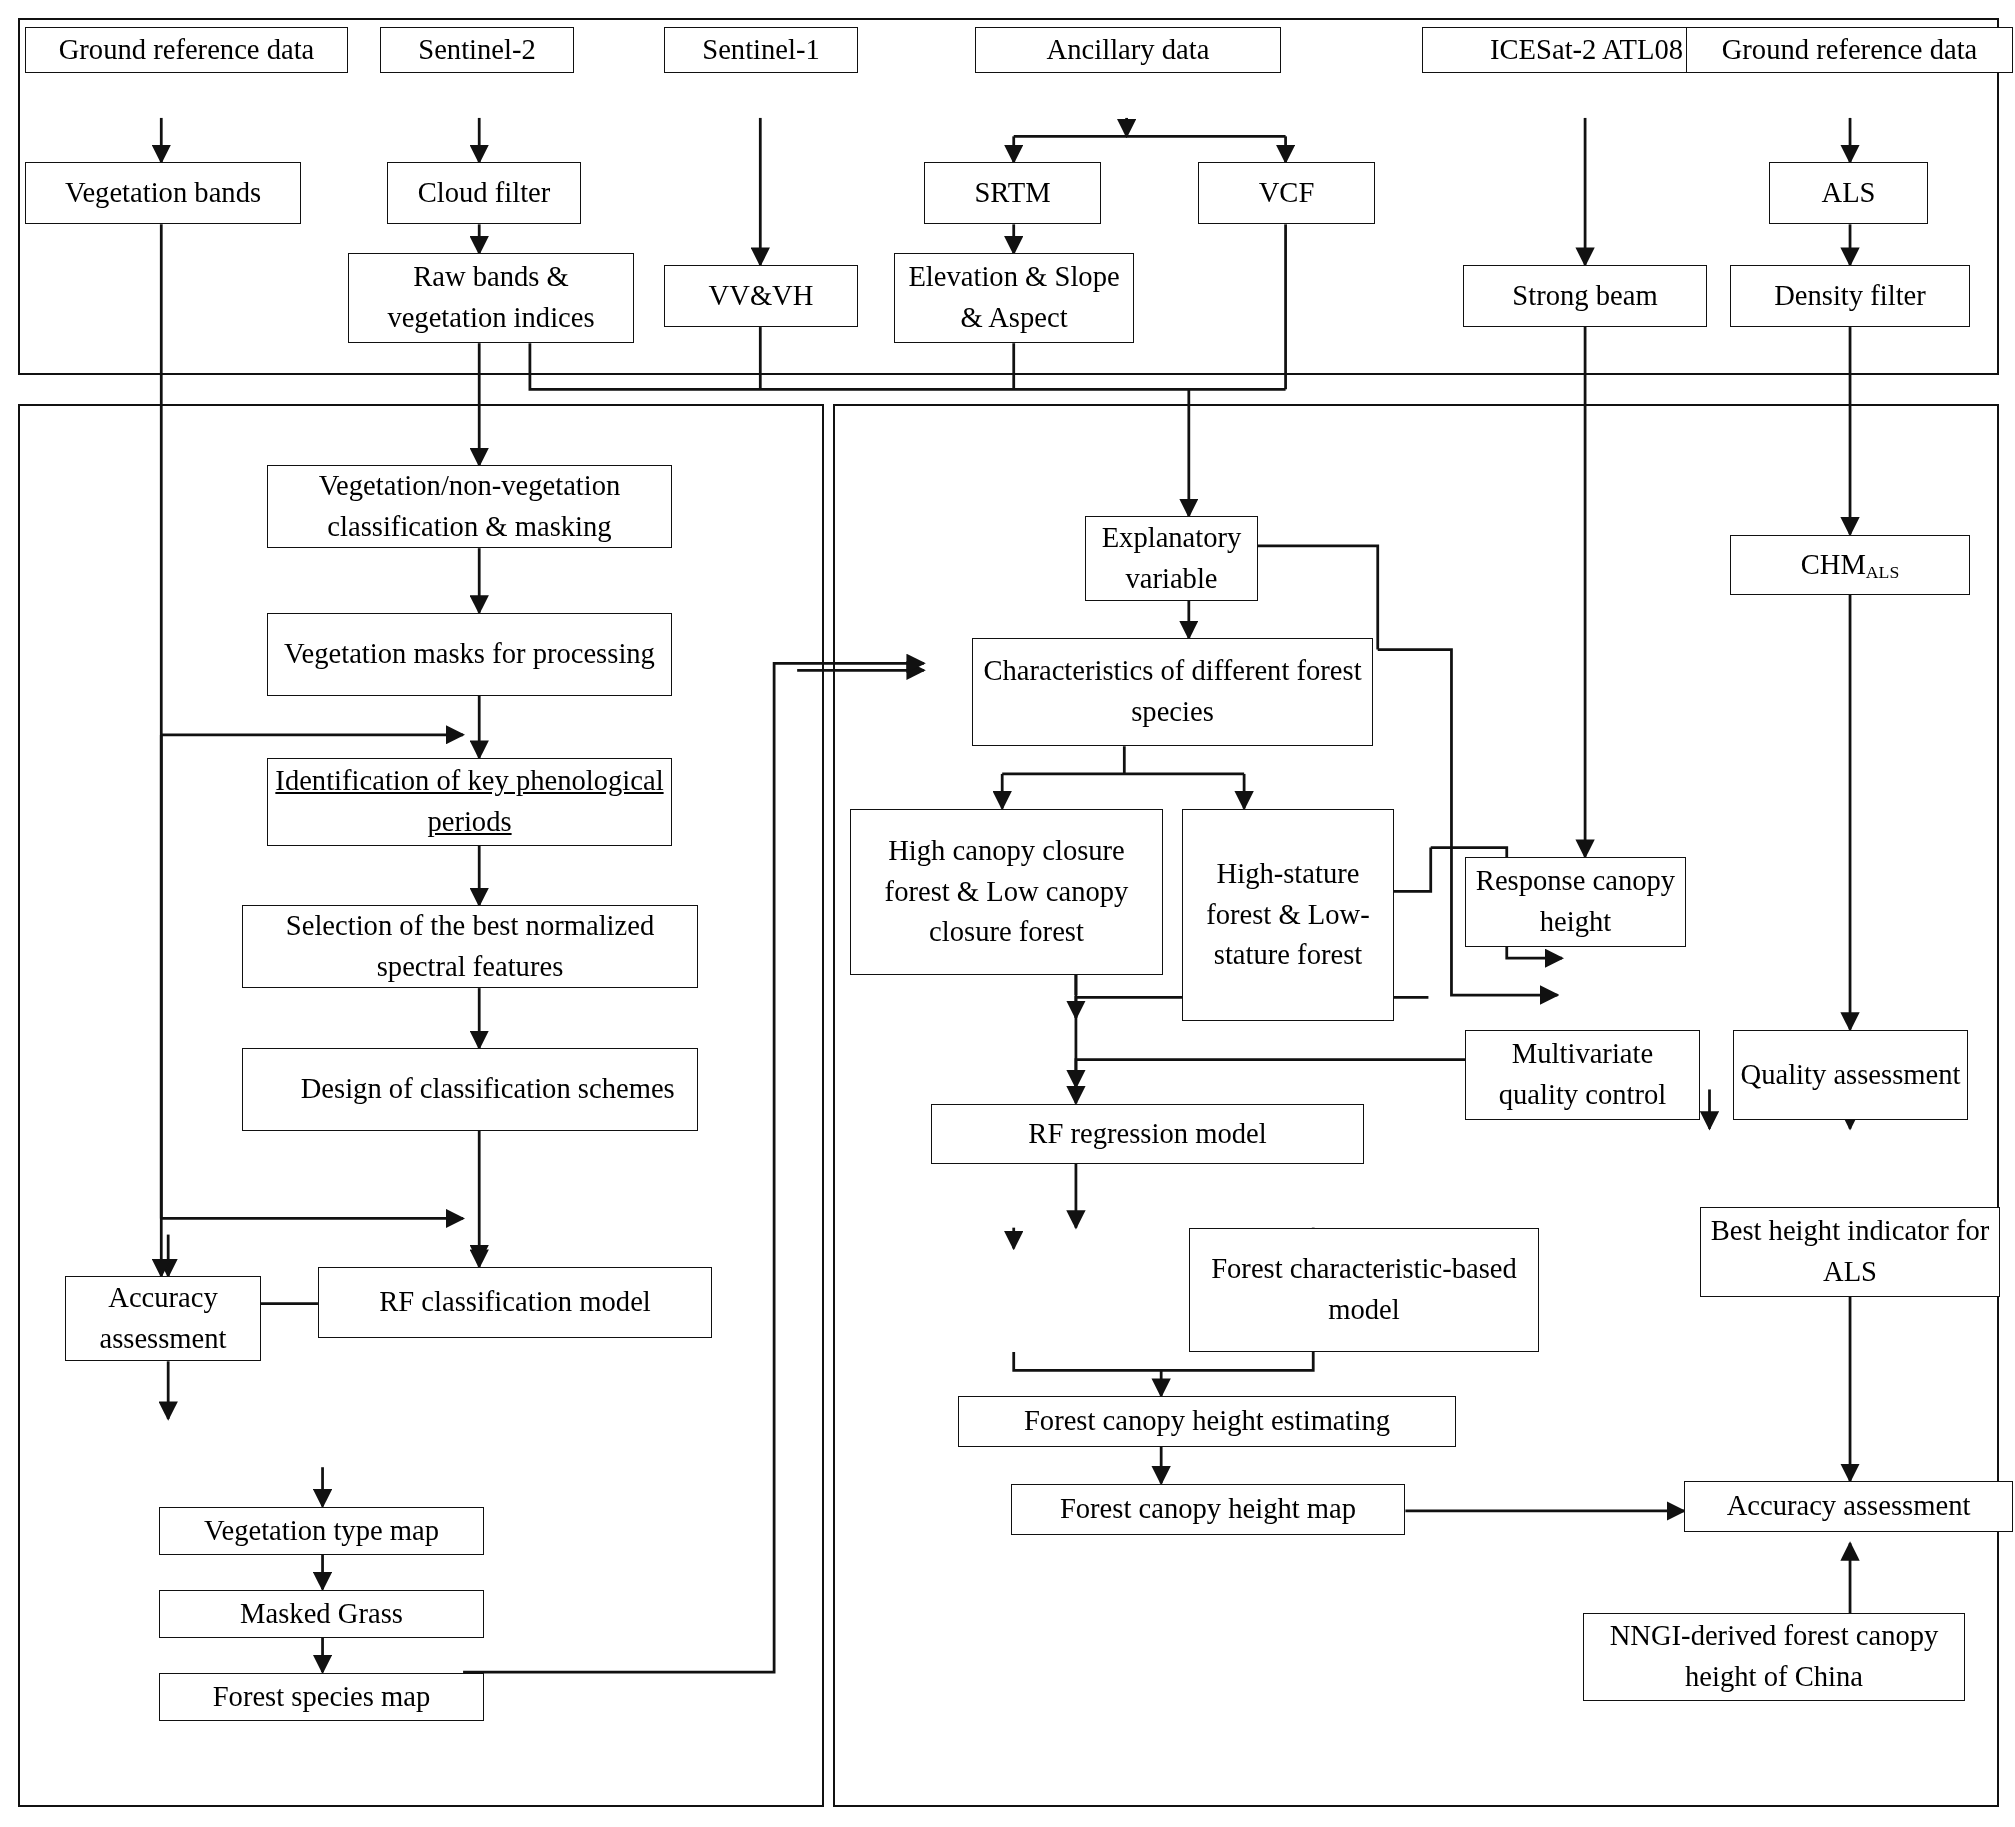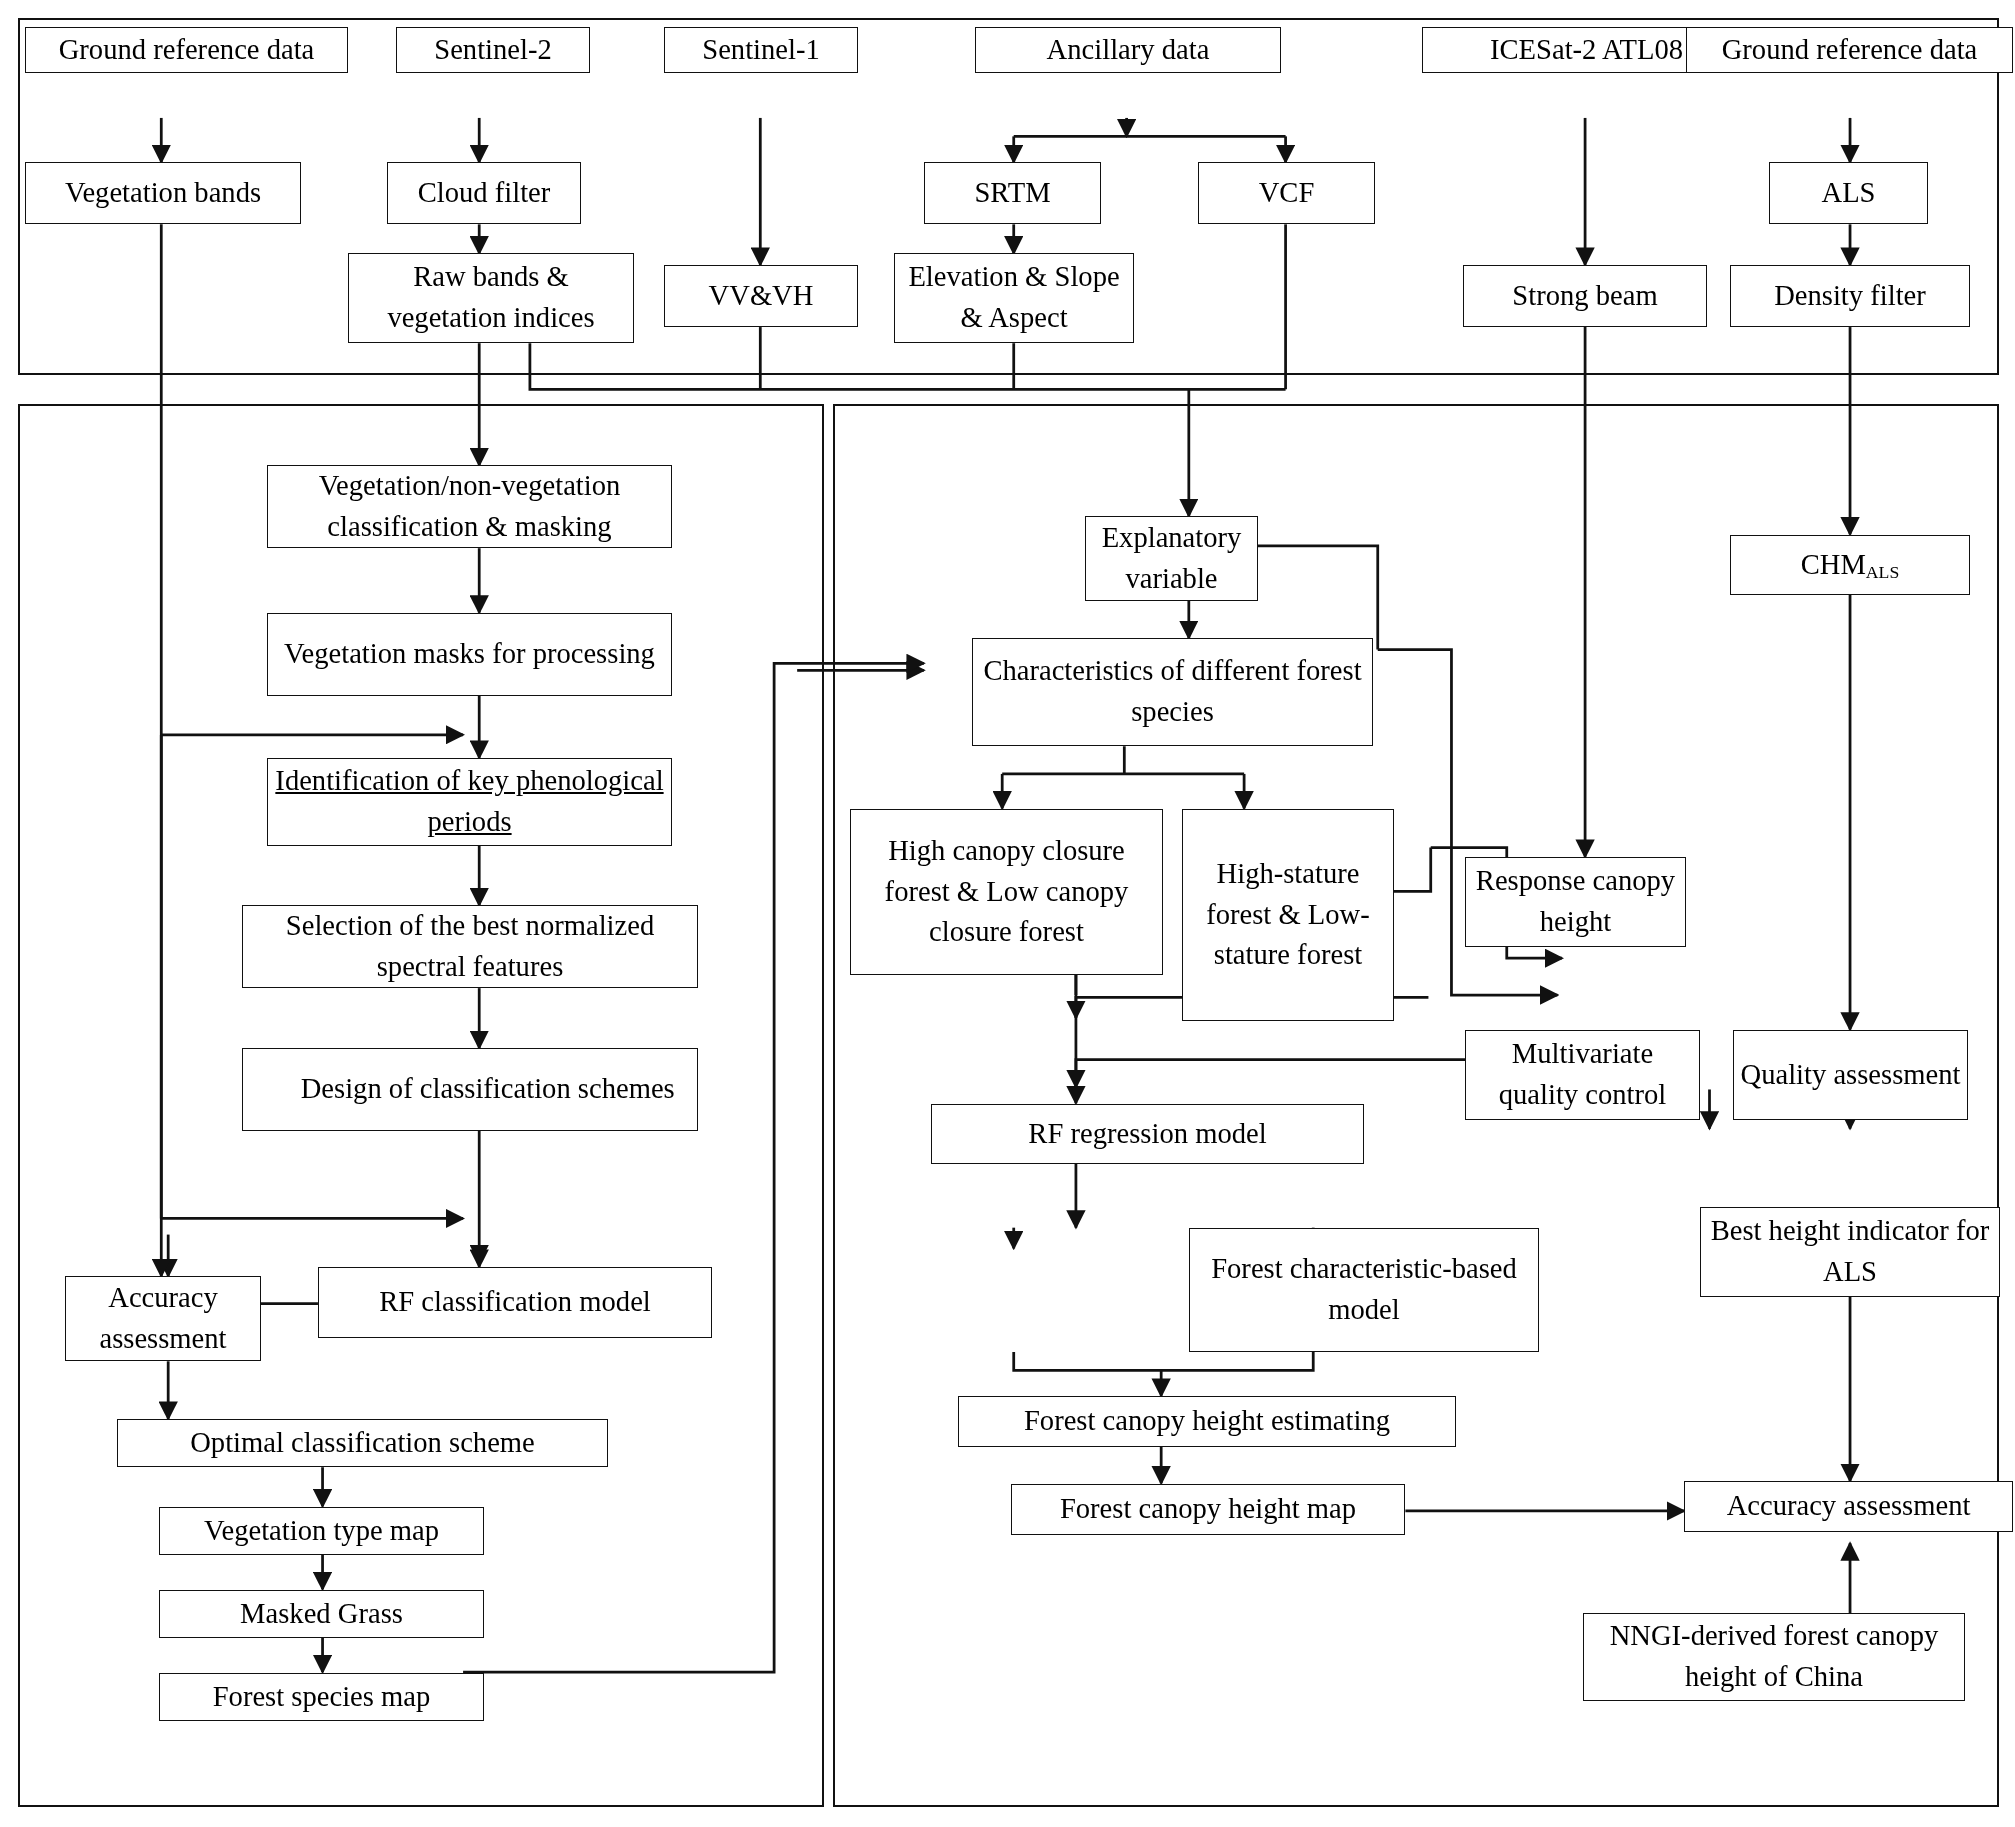--- a/index.html
+++ b/index.html
@@ -149,21 +149,21 @@
     </g>
   </svg>
 
   <div class="panel" style="left:18.4px; top:17.5px; width:1981px; height:357px;"></div>
   <div class="panel" style="left:18.4px; top:404px; width:806px; height:1403px;"></div>
   <div class="panel" style="left:833px; top:404px; width:1166px; height:1403px;"></div>
 
   <div class="node" style="left:25px; top:27px; width:323px; height:46px;">
     <span class="lbl">Ground reference data</span>
   </div>
-  <div class="node" style="left:396px; top:27px; width:194px; height:46px;">
+  <div class="node" style="left:380px; top:27px; width:194px; height:46px;">
     <span class="lbl">Sentinel-2</span>
   </div>
   <div class="node" style="left:664px; top:27px; width:194px; height:46px;">
     <span class="lbl">Sentinel-1</span>
   </div>
   <div class="node" style="left:975px; top:27px; width:306px; height:46px;">
     <span class="lbl">Ancillary data</span>
   </div>
   <div class="node" style="left:1422px; top:27px; width:329px; height:46px;">
     <span class="lbl">ICESat-2 ATL08</span>
@@ -218,23 +218,20 @@
   </div>
   <div class="node" style="left:242px; top:1048px; width:456px; height:83px;padding-left:40px;">
     <span class="lbl">Design of classification schemes</span>
   </div>
   <div class="node" style="left:65px; top:1276px; width:196px; height:85px;">
     <span class="lbl">Accuracy assessment</span>
   </div>
   <div class="node" style="left:318px; top:1267px; width:394px; height:71px;">
     <span class="lbl">RF classification model</span>
   </div>
-  <div class="node" style="left:117px; top:1419px; width:491px; height:48px;">
-    <span class="lbl">Optimal classification scheme</span>
-  </div>
   <div class="node" style="left:159px; top:1507px; width:325px; height:48px;">
     <span class="lbl">Vegetation type map</span>
   </div>
   <div class="node" style="left:159px; top:1590px; width:325px; height:48px;">
     <span class="lbl">Masked Grass</span>
   </div>
   <div class="node" style="left:159px; top:1673px; width:325px; height:48px;">
     <span class="lbl">Forest species map</span>
   </div>
 

